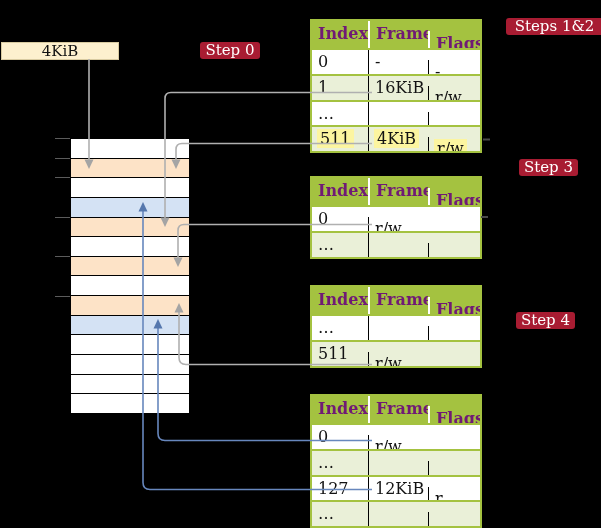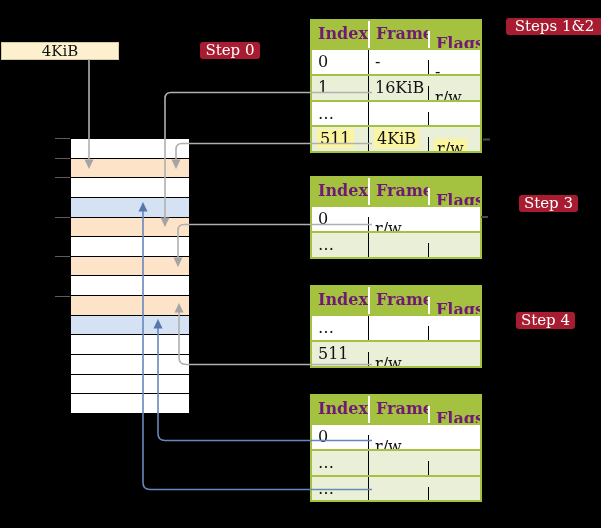--- a/index.html
+++ b/index.html
@@ -13,21 +13,21 @@
     background:#fdf0ce;border:1px solid #d8caa0;
     color:#111;font-size:15px;line-height:16px;text-align:center;
   }
   
   .badge{
     position:absolute;background:#a81c32;color:#fff;font-size:15px;
     text-align:center;border-radius:3px;height:17px;line-height:17px;
   }
   #badge-step0{left:200px;top:42px;width:60px;}
   #badge-steps12{left:506px;top:18px;width:97px;}
-  #badge-step3{left:519px;top:159px;width:59px;margin-top:36px;}
+  #badge-step3{left:519px;top:159px;width:59px;}
   #badge-step4{left:516px;top:266px;width:59px;margin-top:46px;}
   
   .mem{
     position:absolute;left:70px;top:138px;width:118px;height:274px;
     border:1px solid #000;display:flex;flex-direction:column;background:#fff;
   }
   .mem-row{flex:1;border-bottom:1px solid #000;}
   .mem-row:last-child{border-bottom:none;}
   .mem-white{background:#ffffff;}
   .mem-peach{background:#fde3c7;}
@@ -157,20 +157,25 @@
     </div>
     <div class="pt-r">
       <div class="c c1">0</div>
       <div class="c c3">r/w</div>
     </div>
     <div class="pt-r alt">
       <div class="c c1">…</div>
       <div class="c c2"></div>
       <div class="c c3"></div>
     </div>
+    <div class="pt-r">
+      <div class="c c1">127</div>
+      <div class="c c2">12KiB</div>
+      <div class="c c3">r</div>
+    </div>
     <div class="pt-r alt">
       <div class="c c1">…</div>
       <div class="c c2"></div>
       <div class="c c3"></div>
     </div>
   </div>
 
   <svg class="overlay" width="601" height="528" viewBox="0 0 601 528">
     <g fill="none" stroke="#b0b0b0" stroke-width="1.6">
       <path d="M 89 59 V 160"></path>

